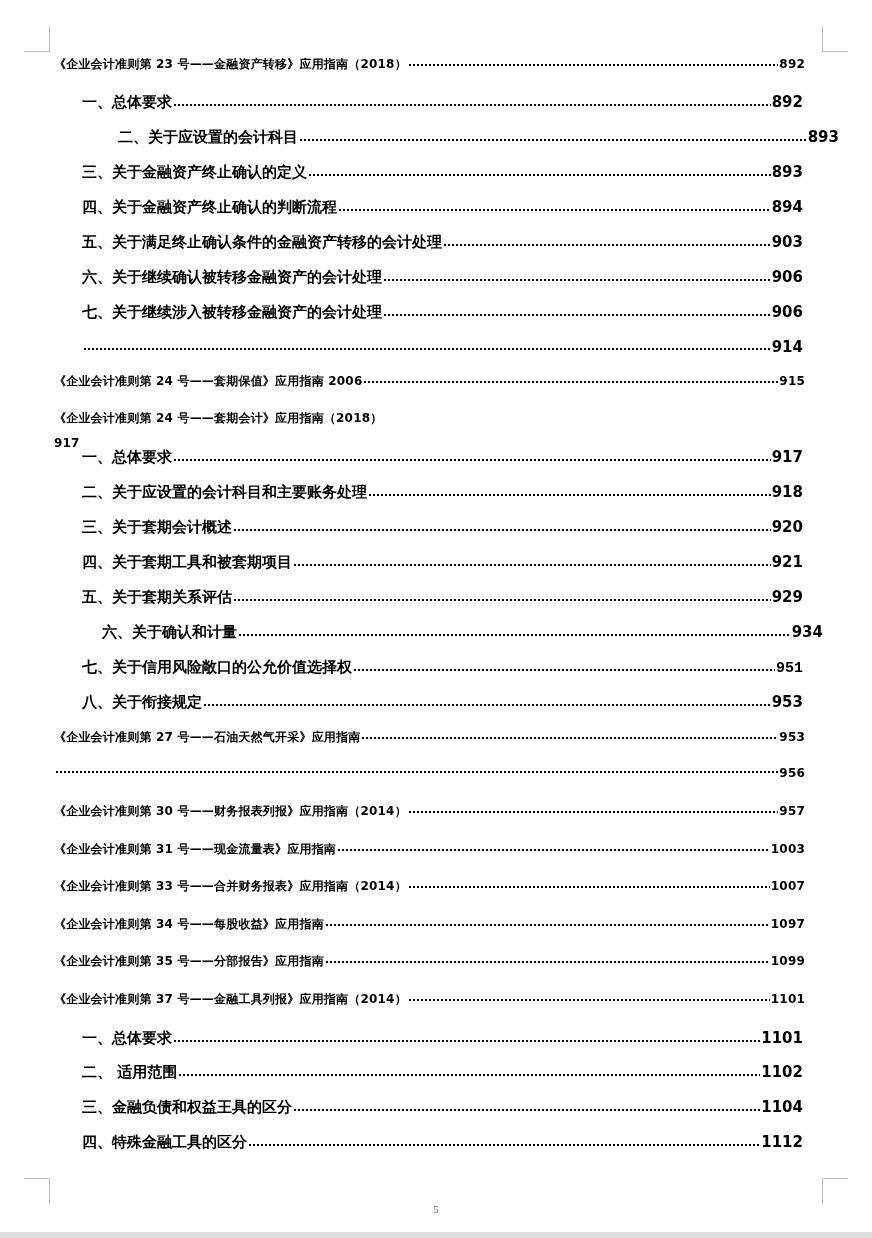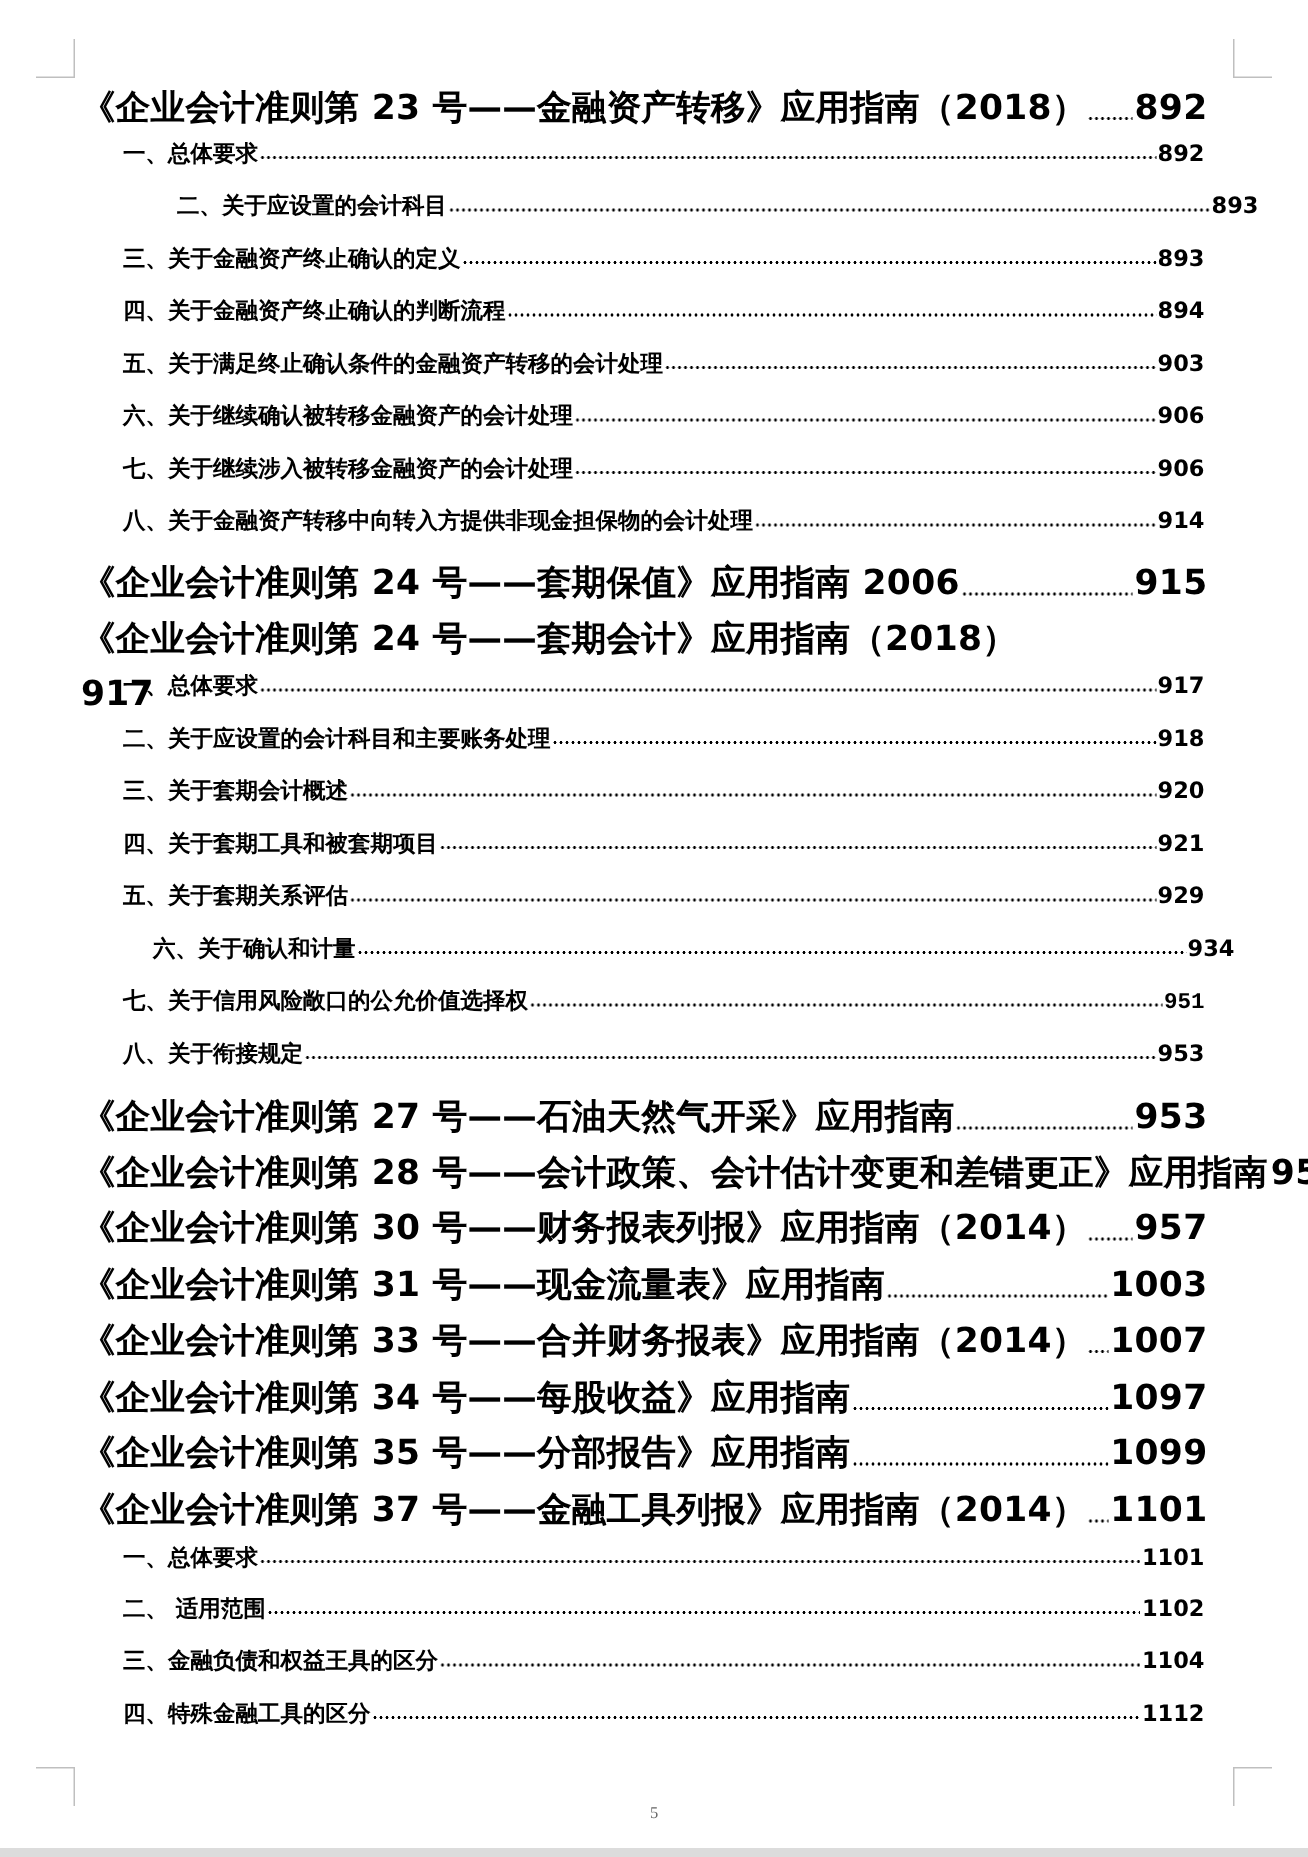--- a/index.html
+++ b/index.html
@@ -12,21 +12,21 @@
     .c-tl { left:24px; top:26px; border-right-width:1px; border-bottom-width:1px; }
     .c-tr { left:822px; top:26px; border-left-width:1px; border-bottom-width:1px; }
     .c-bl { left:24px; top:1178px; border-right-width:1px; border-top-width:1px; }
     .c-br { left:822px; top:1178px; border-left-width:1px; border-top-width:1px; }
 
     .toc { position:absolute; left:0; top:0; width:872px; }
     .entry {
       position:absolute; display:flex; align-items:baseline;
       white-space:nowrap; font-weight:bold; cursor:pointer;
     }
-    .entry.l1 { left:54px; width:751px; font-size:23px; letter-spacing:0.2px; }
+    .entry.l1 { left:54px; width:751px; font-size:12px; letter-spacing:0.2px; }
     .entry.l2 { left:82px; width:721px; font-size:15px; }
     .entry .title { flex:0 0 auto; }
     .entry .leader {
       flex:1 1 auto; margin:0 1px; height:2px; align-self:flex-end;
       margin-bottom:6px;
       background-image:radial-gradient(circle, #000 0.9px, transparent 1.1px);
       background-size:4px 2px; background-repeat:repeat-x;
     }
     .entry.l1 .leader { margin-bottom:7px; }
     .entry .page { flex:0 0 auto; }
@@ -80,21 +80,20 @@
       <span class="title">六、关于继续确认被转移金融资产的会计处理</span>
       <span class="leader"></span>
       <span class="page">906</span>
     </div>
     <div class="entry l2" style="top: 303px;">
       <span class="title">七、关于继续涉入被转移金融资产的会计处理</span>
       <span class="leader"></span>
       <span class="page">906</span>
     </div>
     <div class="entry l2" style="top: 338px;">
-      <span class="title">八、关于金融资产转移中向转入方提供非现金担保物的会计处理</span>
       <span class="leader"></span>
       <span class="page">914</span>
     </div>
     <div class="entry l1" style="top: 373px;">
       <span class="title">《企业会计准则第 24 号——套期保值》应用指南 2006</span>
       <span class="leader"></span>
       <span class="page">915</span>
     </div>
     <div class="entry l1" style="top: 410px; flex-direction: column;">
       <span class="title">《企业会计准则第 24 号——套期会计》应用指南（2018）</span>
@@ -140,21 +139,20 @@
       <span class="title">八、关于衔接规定</span>
       <span class="leader"></span>
       <span class="page">953</span>
     </div>
     <div class="entry l1" style="top: 729px;">
       <span class="title">《企业会计准则第 27 号——石油天然气开采》应用指南</span>
       <span class="leader"></span>
       <span class="page">953</span>
     </div>
     <div class="entry l1" style="top: 766px;">
-      <span class="title">《企业会计准则第 28 号——会计政策、会计估计变更和差错更正》应用指南</span>
       <span class="leader"></span>
       <span class="page">956</span>
     </div>
     <div class="entry l1" style="top: 803px;">
       <span class="title">《企业会计准则第 30  号——财务报表列报》应用指南（2014）</span>
       <span class="leader"></span>
       <span class="page">957</span>
     </div>
     <div class="entry l1" style="top: 841px;">
       <span class="title">《企业会计准则第 31 号——现金流量表》应用指南</span>

